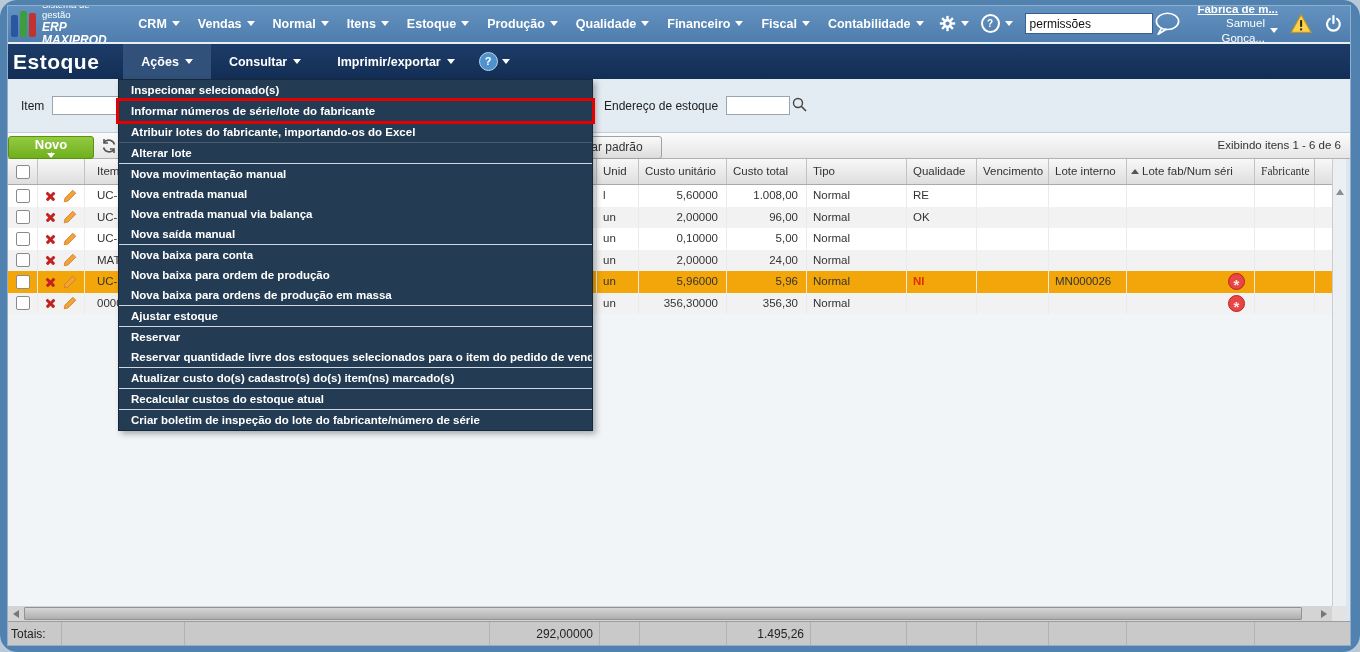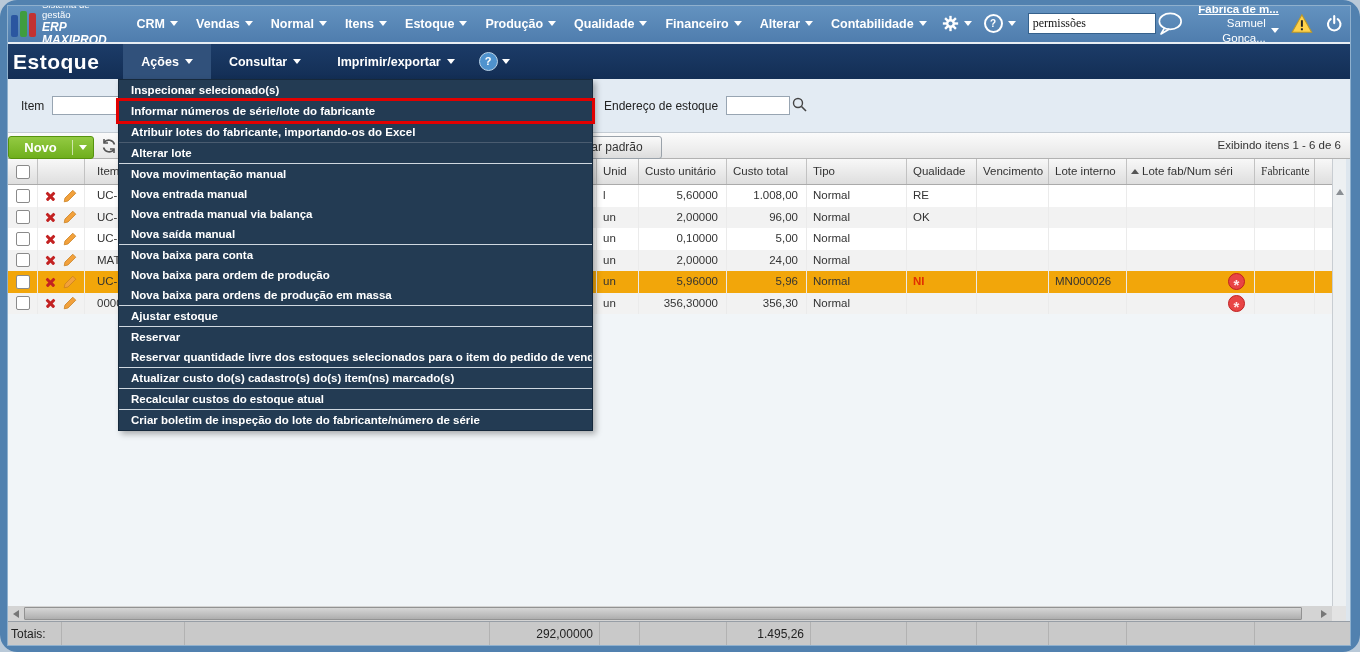--- a/index.html
+++ b/index.html
@@ -19,21 +19,21 @@
   .logo-txt{line-height:1.1;}
   .logo-txt .t1{font-size:9.5px;}
   .logo-txt .t2{font-size:12px;font-weight:bold;font-style:italic;}
   .tmenu{display:flex;align-items:center;gap:5px;padding:0 9px;font-size:12.5px;font-weight:600;cursor:pointer;white-space:nowrap;}
   .caret{display:inline-block;width:0;height:0;border-left:4px solid transparent;border-right:4px solid transparent;}
   .cw{border-top:5px solid #fff;}
   .gearwrap,.helpwrap{display:flex;align-items:center;gap:5px;padding:0 6px;cursor:pointer;}
   .qcircle{width:15px;height:15px;border:2px solid #fff;border-radius:50%;font-size:10px;font-weight:bold;
            line-height:15px;text-align:center;color:#fff;}
   .top-search{width:118px;height:17px;border:1px solid #35618c;margin-left:6px;padding:1px 4px;font-size:12px;
-              font-family:Liberation Serif, serif;background:#fff;color:#111;}
+              font-family:Liberation Sans, sans-serif;background:#fff;color:#111;}
   .top-right{margin-left:auto;display:flex;align-items:center;gap:12px;padding-right:10px;}
   .account{text-align:right;line-height:1.25;font-size:11.5px;}
   .account .comp{color:#fff;font-weight:bold;text-decoration:underline;cursor:pointer;}
   .account .usr{display:flex;align-items:center;gap:5px;justify-content:flex-end;cursor:pointer;}
   
   .strip{position:absolute;left:5px;top:42px;width:1348px;height:2px;background:#e8eef4;z-index:10;}
   .titlebar{position:absolute;left:5px;top:44px;width:1348px;height:35px;background:linear-gradient(#1c3c68,#132e55);
             display:flex;align-items:center;color:#fff;z-index:10;}
   .titlebar h1{margin:0 24px 0 8px;font-size:21px;font-weight:bold;letter-spacing:0.5px;}
   .pmenu{display:flex;align-items:center;gap:6px;padding:0 18px;height:100%;font-size:12.5px;font-weight:600;cursor:pointer;}
@@ -45,21 +45,21 @@
   .fieldset{position:absolute;left:4px;top:8px;width:1330px;height:40px;border:1px solid #aeb9c6;}
   .legend{position:absolute;left:9px;top:1px;background:#e3ebf3;padding:0 4px;font-size:11px;color:#444;white-space:nowrap;}
   .flabel{position:absolute;font-size:12px;color:#222;}
   .finput{position:absolute;height:17px;border:1px solid #98a5b2;background:#fff;font-family:inherit;font-size:12px;padding:0 3px;}
   .magicon{position:absolute;cursor:pointer;}
   
   .toolbar{position:absolute;left:5px;top:132px;width:1348px;height:27px;background:linear-gradient(#fbfbfb,#e6e6e6);
            border-top:1px solid #c4ccd4;border-bottom:1px solid #b2b2b2;z-index:5;box-sizing:border-box;}
   .novo{position:absolute;left:3px;top:3px;width:84px;height:21px;background:linear-gradient(#93ca42,#6faf1d);
         border:1px solid #56930e;border-radius:3px;color:#fff;font-weight:bold;font-size:13px;
-        display:flex;align-items:center;cursor:pointer;}
+        display:flex;align-items:center;cursor:pointer;flex-direction:column;}
   .novo span{flex:1;text-align:center;}
   .novo .sep{width:1px;height:15px;background:rgba(255,255,255,.6);}
   .novo .caret{margin:0 6px;}
   .refresh{position:absolute;left:96px;top:5px;cursor:pointer;}
   .restorebtn{position:absolute;left:525px;top:3px;width:130px;height:21px;background:linear-gradient(#fafafa,#dcdcdc);
               border:1px solid #9aa2aa;border-radius:3px;font-size:12px;color:#333;text-align:center;line-height:21px;cursor:pointer;}
   .showing{position:absolute;right:12px;top:6px;font-size:11.5px;color:#333;}
   
   .grid{position:absolute;left:8px;top:159px;width:1324px;height:447px;background:#f1f5f8;z-index:4;}
   .ghead{display:flex;height:26px;background:linear-gradient(#f8f8f8,#dedede);border-bottom:1px solid #aaa;box-sizing:border-box;}
@@ -160,21 +160,21 @@
         </div>
         <div class="tmenu">
           <span>Qualidade</span>
           <i class="caret cw"></i>
         </div>
         <div class="tmenu">
           <span>Financeiro</span>
           <i class="caret cw"></i>
         </div>
         <div class="tmenu">
-          <span>Alterar</span>
+          <span>Fiscal</span>
           <i class="caret cw"></i>
         </div>
         <div class="tmenu">
           <span>Contabilidade</span>
           <i class="caret cw"></i>
         </div>
       </div>
     <div class="gearwrap">
       <svg class="icon-svg" width="17" height="17" viewBox="0 0 20 20" fill="#fff">
         <rect x="8.6" y="1" width="2.8" height="18"></rect>

